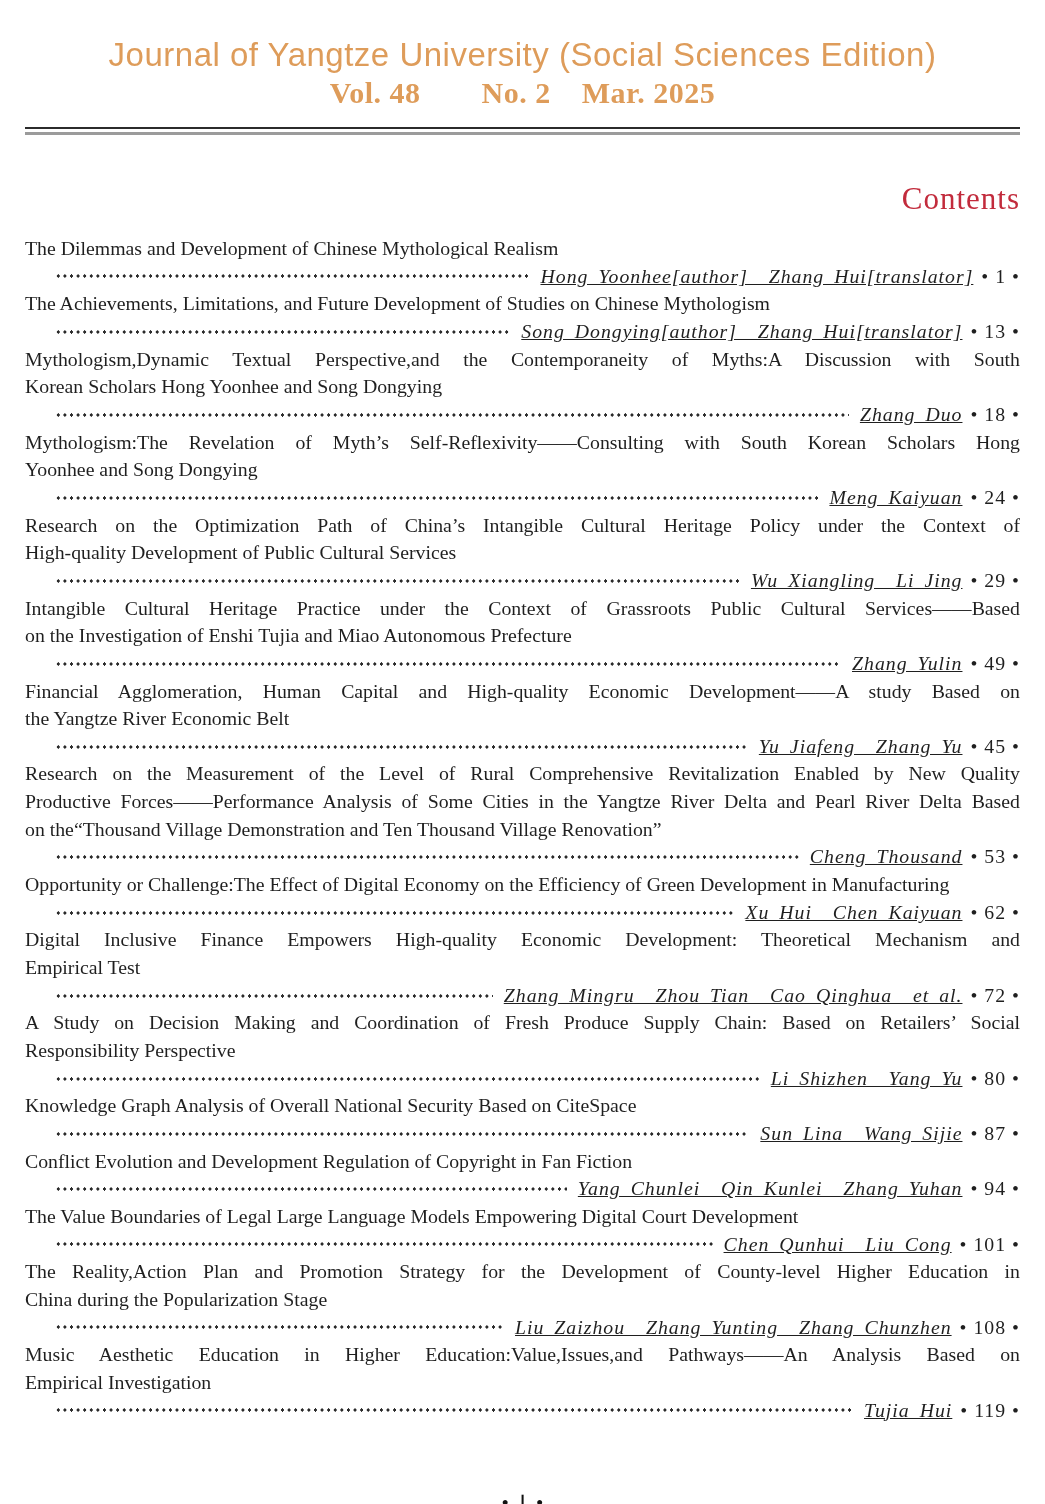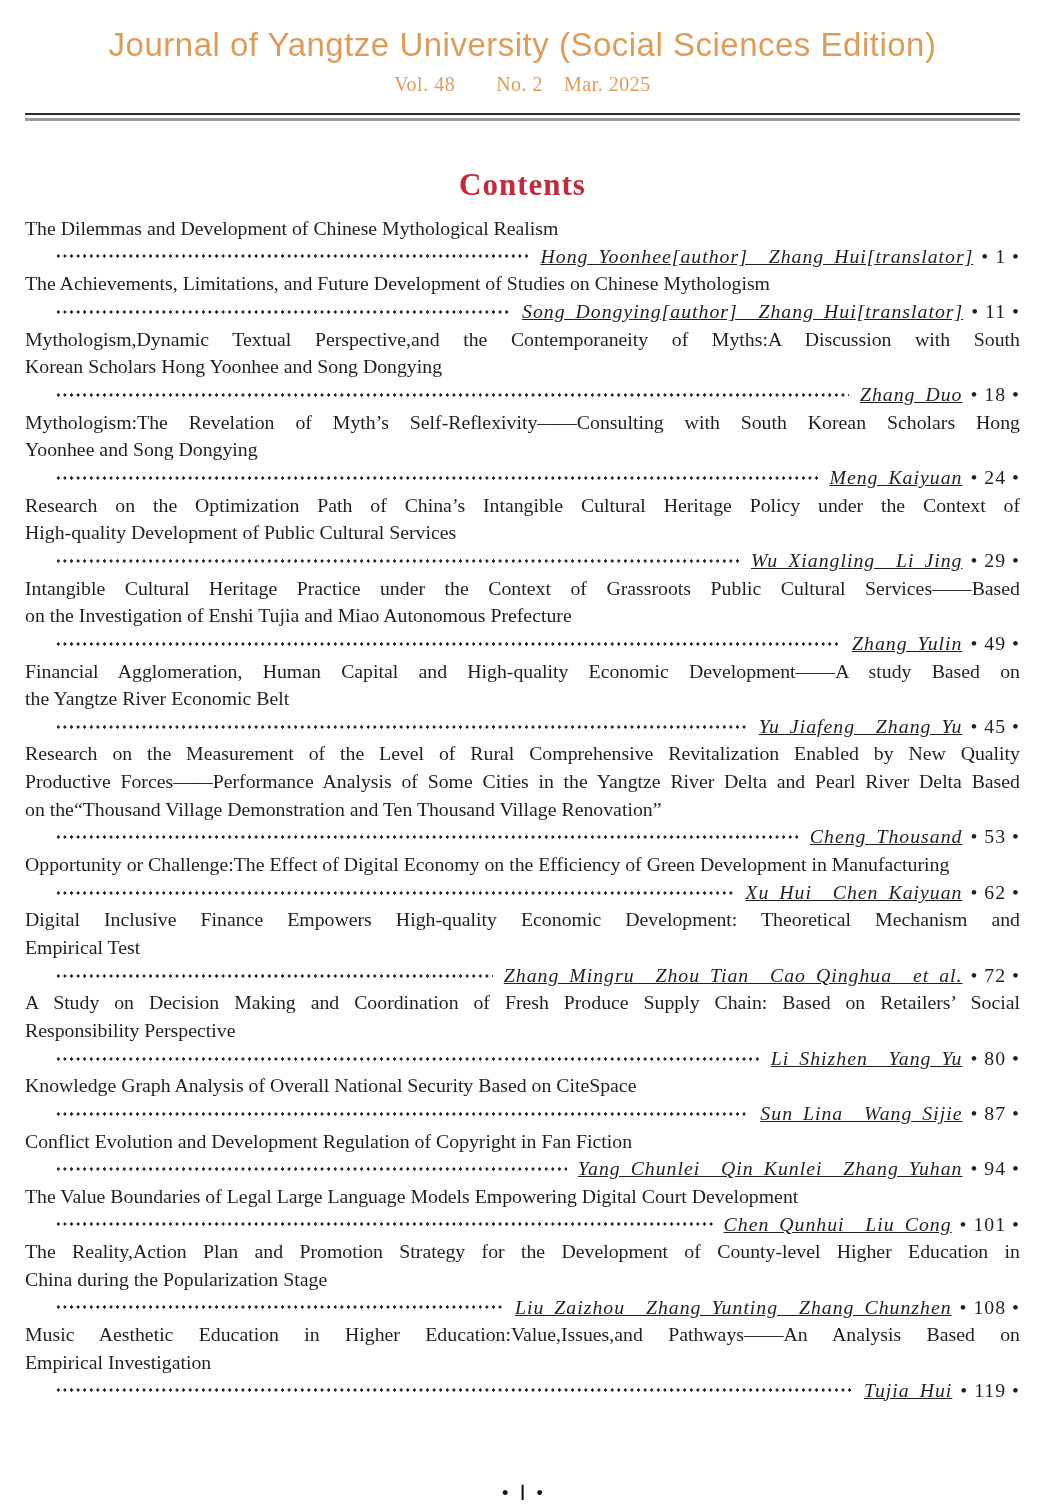--- a/index.html
+++ b/index.html
@@ -15,47 +15,47 @@
     color: #222222;
   }
   .page {
     position: relative;
     width: 995px;
     height: 1504px;
     margin: 0 auto;
   }
   
   .jtitle {
-    margin-top: 26px;
+    margin-top: 36px;
     text-align: center;
     font-family: "Liberation Sans", sans-serif;
     font-size: 33px;
     letter-spacing: 0.5px;
     color: var(--accent-orange, #DE9C5A);
     white-space: nowrap;
   }
   .issue {
-    margin-top: 9px;
+    margin-top: 2px;
     text-align: center;
-    font-weight: normal;
-    font-size: 20px;
+    font-weight: bold;
+    font-size: 30px;
     letter-spacing: 0.5px;
     color: var(--accent-orange, #DE9C5A);
     white-space: pre;
   }
   .rule { margin-top: 17px; }
   .rule-top    { height: 2px; background: #2b2b2b; }
   .rule-bottom { height: 3px; background: #9b9b9b; margin-top: 3px; }
 
   
   .contents {
-    margin: 46px 0 12px 0;
-    text-align: center;
+    margin: 46px 0 18px 0;
+    text-align: right;
     font-size: 31px;
-    font-weight: bold;
+    font-weight: normal;
     letter-spacing: 1px;
     color: var(--heading-red, #C22B3C);
   }
 
   
   .toc {
     font-size: 19.8px;
     line-height: 27.65px;
     color: #1f1f1f;
   }
@@ -138,21 +138,21 @@
     </div>
   </div>
 
   <div class="entry">
     <div class="title">
           <div class="tline">The Achievements, Limitations, and Future Development of Studies on Chinese Mythologism</div>
         </div>
     <div class="byline">
       <span class="leader"></span>
       <span class="authors">Song Dongying[author] Zhang Hui[translator]</span>
-      <span class="pagenum">• 11 •</span>
+      <span class="pagenum">• 13 •</span>
     </div>
   </div>
 
   <div class="entry">
     <div class="title">
           <div class="tline just">Mythologism,Dynamic Textual Perspective,and the Contemporaneity of Myths:A Discussion with South</div>
           <div class="tline">Korean Scholars Hong Yoonhee and Song Dongying</div>
         </div>
     <div class="byline">
       <span class="leader"></span>

